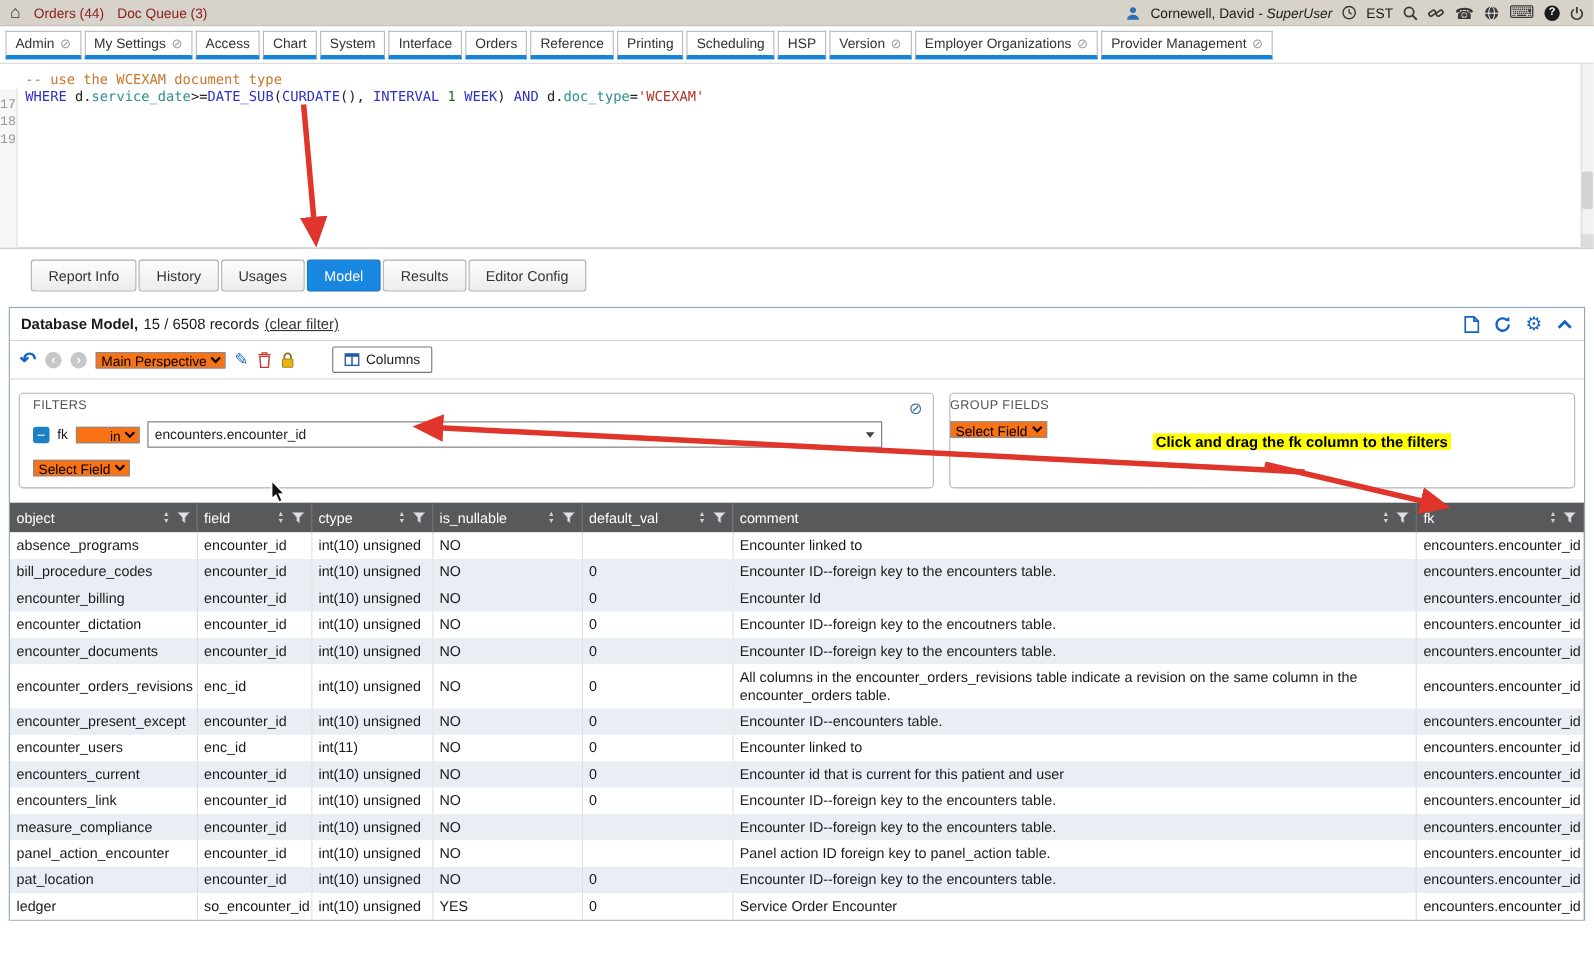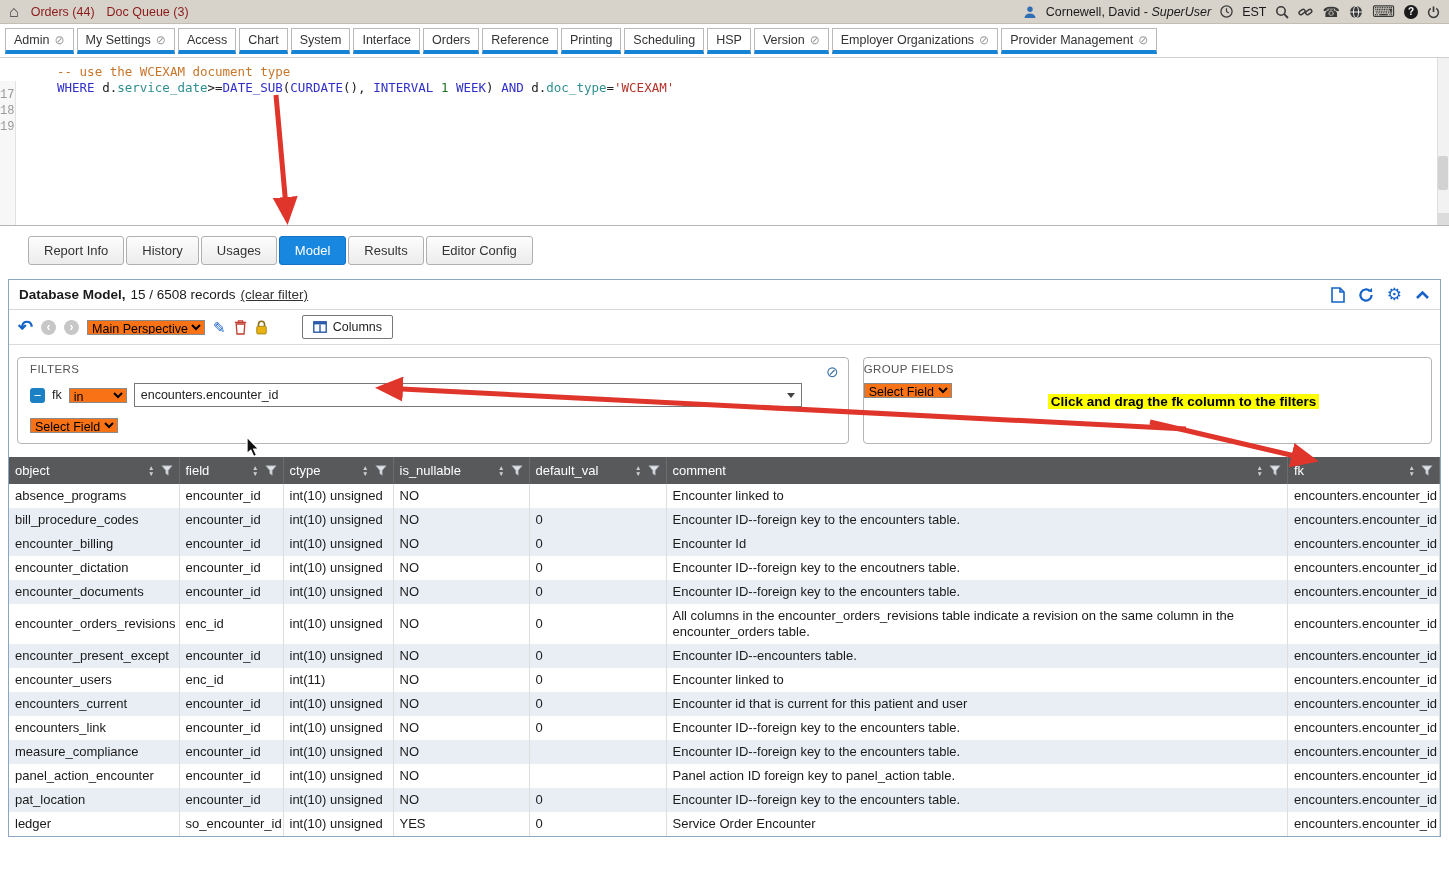--- a/index.html
+++ b/index.html
@@ -19,21 +19,21 @@
   .help-badge{width:14px;height:14px;border-radius:50%;background:#1a1a1a;color:#fff;font-size:10px;font-weight:bold;display:flex;align-items:center;justify-content:center;cursor:pointer;}
 
   
   .navbar{display:flex;align-items:flex-end;gap:3px;padding:4px 5px 3px;background:#fff;border-bottom:1px solid #cfcfcf;}
   .nav-tab{display:flex;align-items:center;gap:5px;padding:4px 8px 3px;border:1px solid #b9b9b9;border-bottom:4px solid #1583d6;background:#fff;font-size:12.5px;color:#333;cursor:pointer;white-space:nowrap;}
   .popup-icon{color:#9a9a9a;font-size:12px;line-height:1;}
 
   
   .editor{position:relative;display:flex;height:168px;border-bottom:1px solid #b5b5b5;background:#fff;}
   .editor-gutter{width:16px;background:#f7f7f7;border-right:1px solid #e2e2e2;padding:6px 6px 0 0;text-align:right;color:#9a9a9a;font-family:Liberation Mono, monospace;font-size:12px;line-height:16px;margin-top:23px;}
-  .editor-code{flex:1;padding:6px 0 0 7px;font-family:"DejaVu Sans Mono",monospace;font-size:12.5px;line-height:16px;white-space:pre;overflow:hidden;margin-left:34px;}
+  .editor-code{flex:1;padding:6px 0 0 7px;font-family:"DejaVu Sans Mono",monospace;font-size:12.5px;line-height:16px;white-space:pre;overflow:hidden;}
   .tk-cmt{color:#c8762c;} .tk-kw{color:#3030c8;} .tk-fn{color:#3030c8;}
   .tk-fld{color:#2f8f8f;} .tk-str{color:#b5332a;} .tk-num{color:#1f6f1f;} .tk-pl{color:#222;}
   .editor-scrollbar{position:absolute;top:0;right:0;bottom:0;width:12px;background:#f2f2f2;border-left:1px solid #ddd;}
   .editor-scroll-thumb{position:absolute;right:1px;width:10px;top:98px;height:34px;background:#d2d2d2;border-radius:2px;}
   .editor-scroll-corner{position:absolute;right:0;bottom:0;width:12px;height:12px;background:#dcdcdc;}
 
   
   .view-tabs{display:flex;gap:2px;margin:10px 0 14px 28px;}
   .view-tab{padding:6px 15px;border:1px solid #b0b0b0;border-radius:3px;background:linear-gradient(#fdfdfd,#ececec);font-size:13px;color:#333;cursor:pointer;white-space:nowrap;}
   .view-tab.active{background:#1787e0;border-color:#1473c4;color:#fff;}
@@ -57,21 +57,21 @@
 
   
   .filter-section{display:flex;gap:14px;padding:12px 8px 10px;}
   .filters-box{flex:1.42;border:1px solid #b5b5b5;border-radius:4px;position:relative;padding:5px 12px 10px;}
   .group-box{flex:1;border:1px solid #b5b5b5;border-radius:4px;padding:5px 0 10px;}
   .box-label{font-size:11.5px;color:#555;letter-spacing:.4px;}
   .clear-filters-icon{position:absolute;top:6px;right:9px;color:#3f74a8;font-size:15px;line-height:1;cursor:pointer;}
   .filter-row{display:flex;align-items:center;gap:7px;margin-top:8px;}
   .remove-chip{width:15px;height:15px;border-radius:3px;background:#1b80c4;color:#fff;font-size:13px;display:flex;align-items:center;justify-content:center;cursor:pointer;flex:0 0 auto;}
   .filter-field-label{font-size:12.5px;}
-  .op-select{width:58px;}
+  .op-select{width:58px;text-align:right;}
   .field-select{width:88px;}
   .combobox{flex:1;max-width:668px;position:relative;}
   .combobox input{width:100%;height:24px;border:1px solid #777;padding:0 22px 0 6px;font-family:inherit;font-size:12.5px;color:#222;}
   .combo-caret{position:absolute;right:7px;top:10px;width:0;height:0;border-left:4px solid transparent;border-right:4px solid transparent;border-top:5px solid #444;cursor:pointer;}
   .second-row{margin-top:11px;}
   .group-content{display:flex;align-items:flex-start;margin-top:8px;}
   .annotation{margin-left:96px;margin-top:11px;background:#fefe00;color:#000;font-weight:bold;font-size:13.5px;padding:0 3px;white-space:nowrap;}
 
   
   .model-table{width:100%;border-collapse:collapse;table-layout:fixed;margin-top:3px;font-size:13px;}

